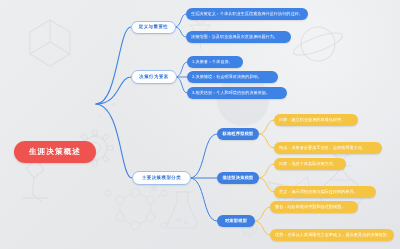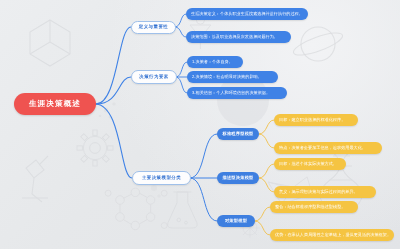--- a/index.html
+++ b/index.html
@@ -28,20 +28,21 @@
     line-height:1;
     overflow:hidden;
   }
 
   .n-root{
     background:#ef5350;color:#ffffff;
     border-radius:11px;
     font-size:7.6px;font-weight:bold;
     letter-spacing:1.1px;
     box-shadow:0 1px 2px rgba(0,0,0,.13);
+    margin-top:48px;
   }
   .n-l1{
     background:#fdfdfe;color:#2f6fd0;
     border:1px solid #9fc0ea;
     border-radius:8px;
     font-size:4.4px;font-weight:bold;
     letter-spacing:.5px;
     box-shadow:0 1px 1.5px rgba(0,0,0,.07);
   }
   .n-l2-blue{

